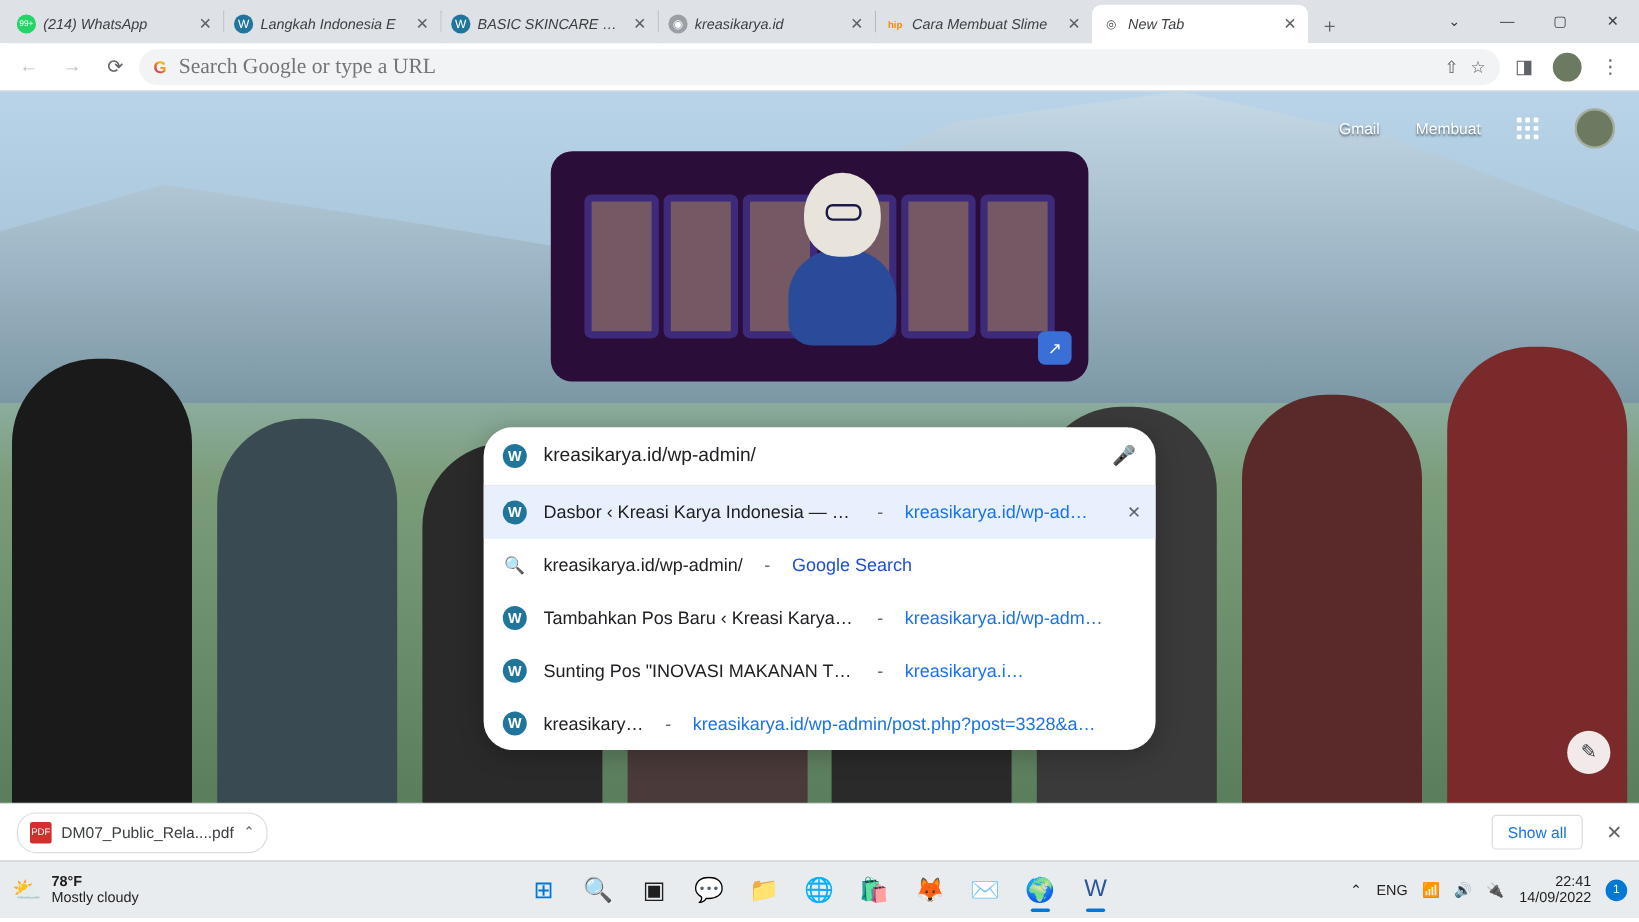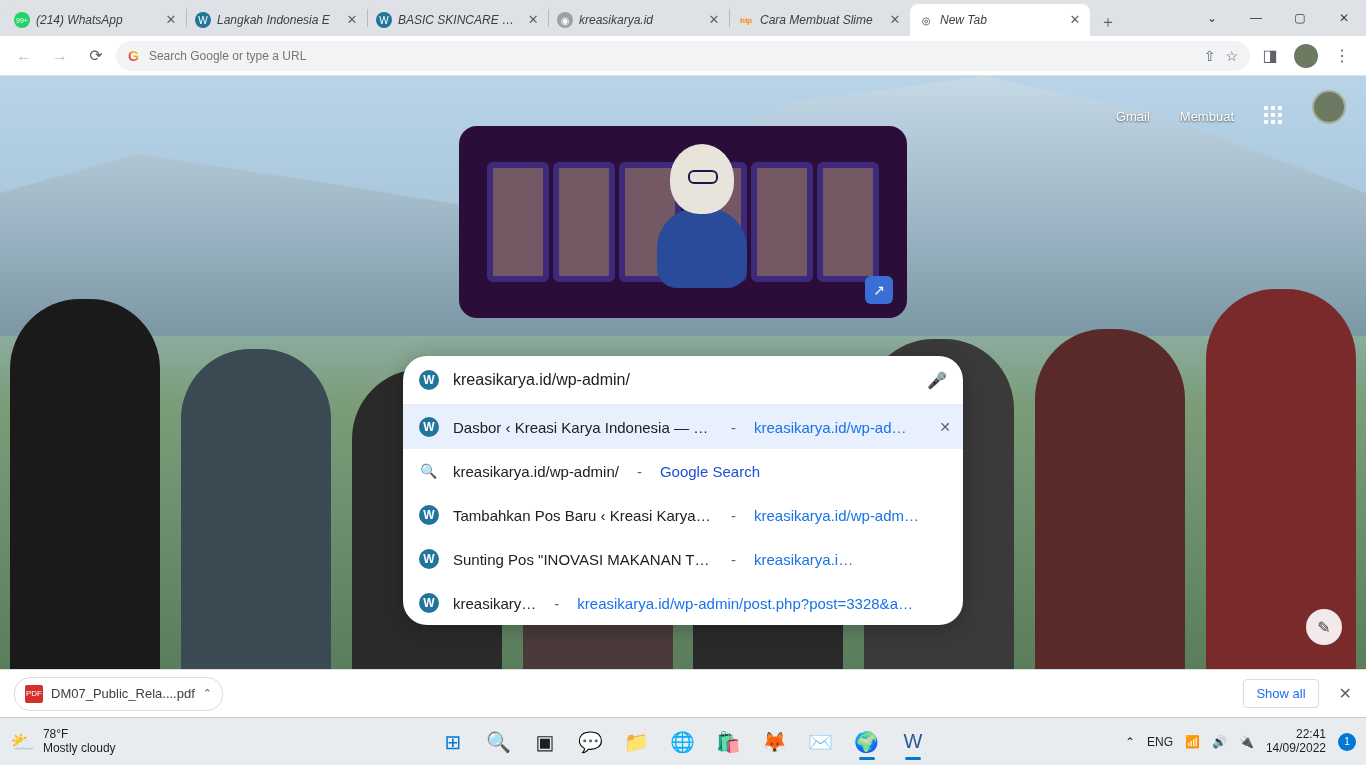--- a/index.html
+++ b/index.html
@@ -17,38 +17,38 @@
 .win-controls { margin-left: auto; display: flex; align-items: center; height: 36px; }
 .win-controls div { width: 44px; height: 36px; display: flex; align-items: center; justify-content: center; color: #3c4043; font-size: 12px; cursor: pointer; }
 .win-caret { font-size: 14px; }
 
 
 .toolbar { height: 40px; background: #fff; display: flex; align-items: center; padding: 0 8px; gap: 4px; border-bottom: 1px solid #e0e0e0; }
 .tb-btn { width: 32px; height: 32px; display: flex; align-items: center; justify-content: center; color: #5f6368; font-size: 16px; cursor: pointer; border-radius: 50%; }
 .tb-btn.disabled { color: #bdc1c6; cursor: default; }
 .omnibox { flex: 1 1 auto; height: 30px; background: #f1f3f4; border-radius: 15px; display: flex; align-items: center; padding: 0 12px; gap: 10px; color: #5f6368; font-size: 14px; }
 .omnibox .g { font-weight: bold; }
-.omnibox input { border: none; background: transparent; flex: 1; font-size: 12px; color: #5f6368; outline: none; }
+.omnibox input { border: none; background: transparent; flex: 1; font-size: 18px; color: #5f6368; outline: none; font-family: Liberation Serif, serif; }
 .avatar-small { width: 24px; height: 24px; border-radius: 50%; background: #6b7a60; }
 
 
 .content { position: relative; height: 593px; background: linear-gradient(180deg,#b9d4e8 0%,#a8c5da 25%,#7b9d7a 55%,#5a7d5c 100%); overflow: hidden; }
 .mountain { position: absolute; top: 0; left: 0; right: 0; height: 260px; background: linear-gradient(180deg,#c7dae7 0%, #7a95a5 100%); clip-path: polygon(0 100%,0 45%,10% 30%,25% 42%,40% 55%,58% 10%,72% 0,85% 15%,100% 45%,100% 100%); opacity: .9; }
 .people { position: absolute; bottom: 0; left: 0; right: 0; height: 380px; display: flex; justify-content: space-around; align-items: flex-end; }
 .person { width: 150px; height: 320px; background: rgba(0,0,0,.12); border-radius: 70px 70px 0 0; }
 .person:nth-child(1){height:370px;background:#1a1a1a;} 
 .person:nth-child(2){height:320px;background:#3a4a52;}
 .person:nth-child(3){height:300px;background:#2a2a2a;}
 .person:nth-child(4){height:310px;background:#4a3a3a;}
 .person:nth-child(5){height:290px;background:#2a2a2a;}
 .person:nth-child(6){height:330px;background:#3a3a3a;}
 .person:nth-child(7){height:340px;background:#5a2a2a;}
 .person:nth-child(8){height:380px;background:#7a2a2a;}
 
-.top-right { position: absolute; top: 14px; right: 20px; display: flex; align-items: flex-end; gap: 30px; color: #fff; font-size: 13px; text-shadow: 0 1px 2px rgba(0,0,0,.6); }
+.top-right { position: absolute; top: 14px; right: 20px; display: flex; align-items: center; gap: 30px; color: #fff; font-size: 13px; text-shadow: 0 1px 2px rgba(0,0,0,.6); }
 .apps-grid { width: 18px; height: 18px; display: grid; grid-template: repeat(3,4px)/repeat(3,4px); gap: 3px; }
 .apps-grid span { background: #fff; border-radius: 1px; }
 .avatar-big { width: 34px; height: 34px; border-radius: 50%; background: #6b7a60; border: 2px solid rgba(255,255,255,.4); }
 
 
 .doodle { position: absolute; left: 50%; top: 50px; transform: translateX(-50%); width: 448px; height: 192px; background: #2b0d3a; border-radius: 18px; overflow: hidden; }
 .doodle .letters { position: absolute; inset: 0; display: flex; align-items: center; justify-content: center; gap: 4px; }
 .doodle .l { width: 62px; height: 120px; background: #3d2a7a; border-radius: 6px; position: relative; }
 .doodle .l::after{content:"";position:absolute;inset:6px;background:#f4c430;opacity:.3;}
 .doodle .figure { position: absolute; left: 42%; top: 18px; width: 110px; height: 160px; }
@@ -257,21 +257,21 @@
     <span class="dl-chev">⌃</span>
   </div>
   <div class="showall">Show all</div>
   <div class="dl-close">✕</div>
 </div>
 
 <div class="taskbar">
   <div class="weather">
     <span class="sun">⛅</span>
     <div class="txt">
-      <div style="font-weight:400;">78°F</div>
+      <div style="font-weight:700;">78°F</div>
       <div>Mostly cloudy</div>
     </div>
   </div>
   <div class="task-center">
     <div class="task-ico" style="color:#0078d4;">⊞</div>
     <div class="task-ico">🔍</div>
     <div class="task-ico">▣</div>
     <div class="task-ico">💬</div>
     <div class="task-ico">📁</div>
     <div class="task-ico">🌐</div>

